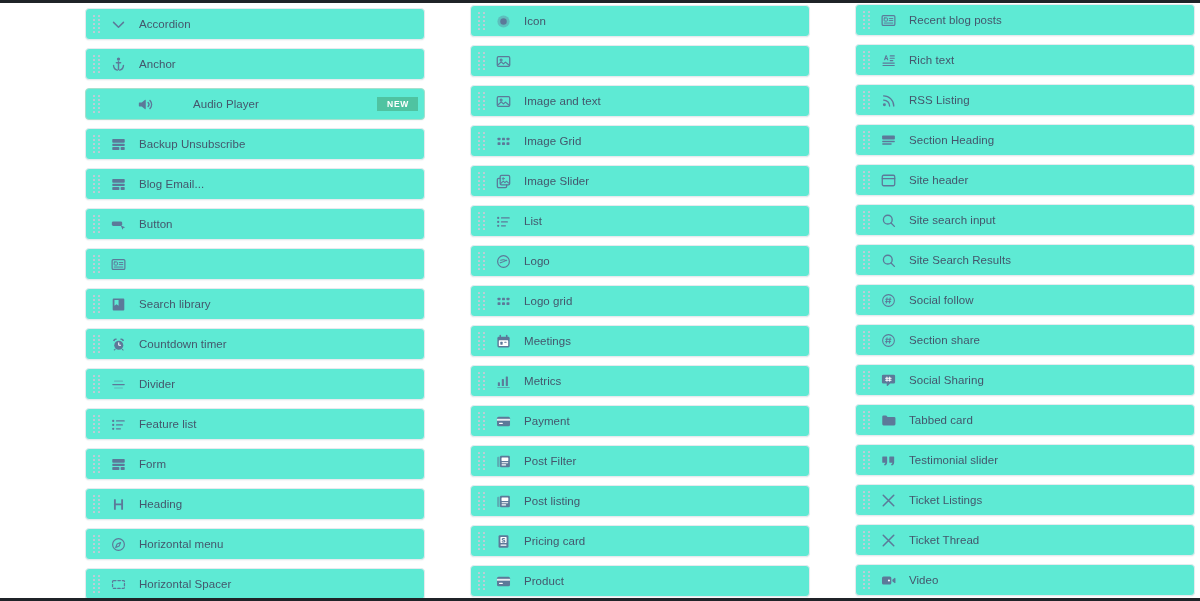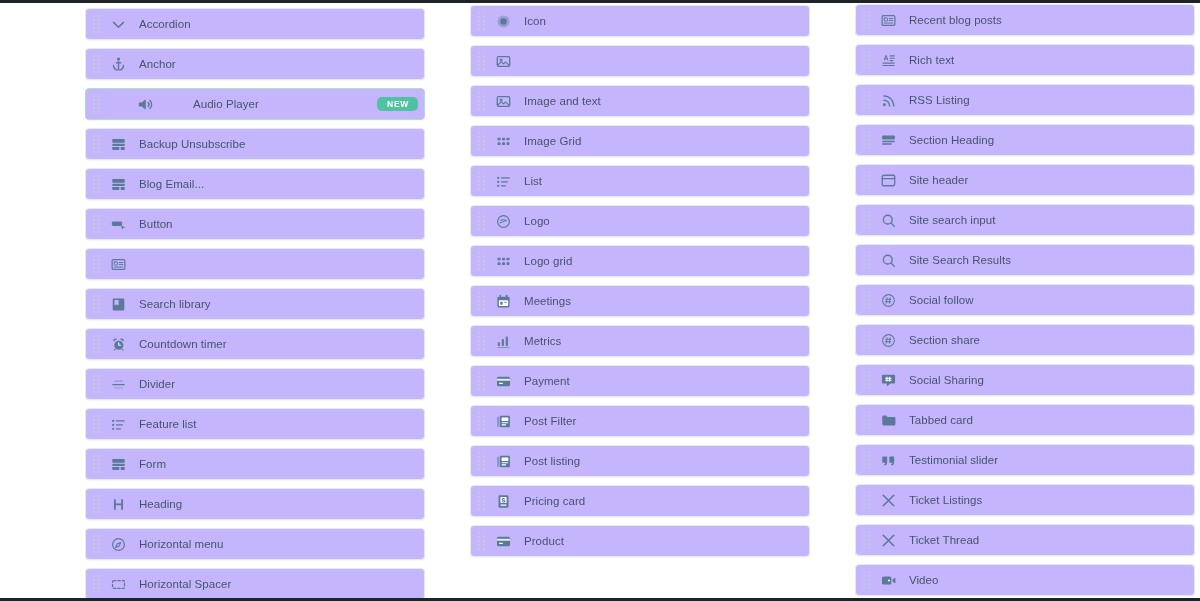--- a/index.html
+++ b/index.html
@@ -36,21 +36,21 @@
   .col-1 { padding-top: 5px; }
   .col-2 { padding-top: 2px; }
   .col-3 { padding-top: 1px; }
 
   .row {
     position: relative;
     display: flex;
     align-items: center;
     height: 32px;
     margin-bottom: 8px;
-    background: #c4b5fd;
+    background: #5eead4;
     border: 1px solid #e6eaee;
     border-radius: 4px;
     box-shadow: 0 1px 1px rgba(30,50,80,0.045);
     padding-left: 7px;
     padding-right: 8px;
     cursor: pointer;
   }
   .row.is-new {
     border-color: #a8dfcd;
     gap: 27px;
@@ -98,21 +98,21 @@
   }
 
   .badge {
     flex: 0 0 auto;
     background: #4fc3a1;
     color: #ffffff;
     font-size: 8.5px;
     font-weight: bold;
     letter-spacing: 0.7px;
     padding: 3px 9px 3px 10px;
-    border-radius: 5px;
+    border-radius: 0;
     line-height: 1;
     margin-right: -2px;
   }
 </style>
 </head>
 <body>
 
 <div id="frame">
   <div id="columns">
     <div class="col-spacer"></div>
@@ -551,20 +551,43 @@
             <i></i>
             <i></i>
             <i></i>
             <i></i>
             <i></i>
             <i></i>
             <i></i>
             <i></i>
           </span>
           <span class="ico">
+            <svg viewBox="0 0 24 24" fill="none" stroke="currentColor" stroke-width="1.8" stroke-linecap="round" stroke-linejoin="round">
+              <rect x="7.3" y="3.3" width="13.4" height="13.4" rx="1.9" stroke-width="1.8"></rect>
+              <path d="M16.5 16.7v2.1a1.9 1.9 0 0 1-1.9 1.9H5.2a1.9 1.9 0 0 1-1.9-1.9V9.4a1.9 1.9 0 0 1 1.9-1.9h2.1" stroke-width="1.8"></path>
+              <circle cx="11.6" cy="7.9" r="1.2" stroke-width="1.4"></circle>
+              <path d="M8.3 14.6l3.4-3.1 2.3 2.1 2.3-2 3 2.6" stroke-width="1.5"></path>
+            </svg>
+          </span>
+          <span class="label">Image Slider</span>
+        </div>
+        <div class="row">
+          <span class="handle">
+            <i></i>
+            <i></i>
+            <i></i>
+            <i></i>
+            <i></i>
+            <i></i>
+            <i></i>
+            <i></i>
+            <i></i>
+            <i></i>
+          </span>
+          <span class="ico">
             <svg viewBox="0 0 24 24" fill="currentColor">
               <circle cx="4.5" cy="7" r="1.6"></circle>
               <circle cx="4.5" cy="12.6" r="1.6"></circle>
               <circle cx="4.5" cy="18.1" r="1.6"></circle>
               <rect x="8.3" y="6.1" width="12.6" height="1.8" rx="0.9"></rect>
               <rect x="8.3" y="11.7" width="10" height="1.8" rx="0.9"></rect>
               <rect x="8.3" y="17.2" width="7.3" height="1.8" rx="0.9"></rect>
             </svg>
           </span>
           <span class="label">List</span>

